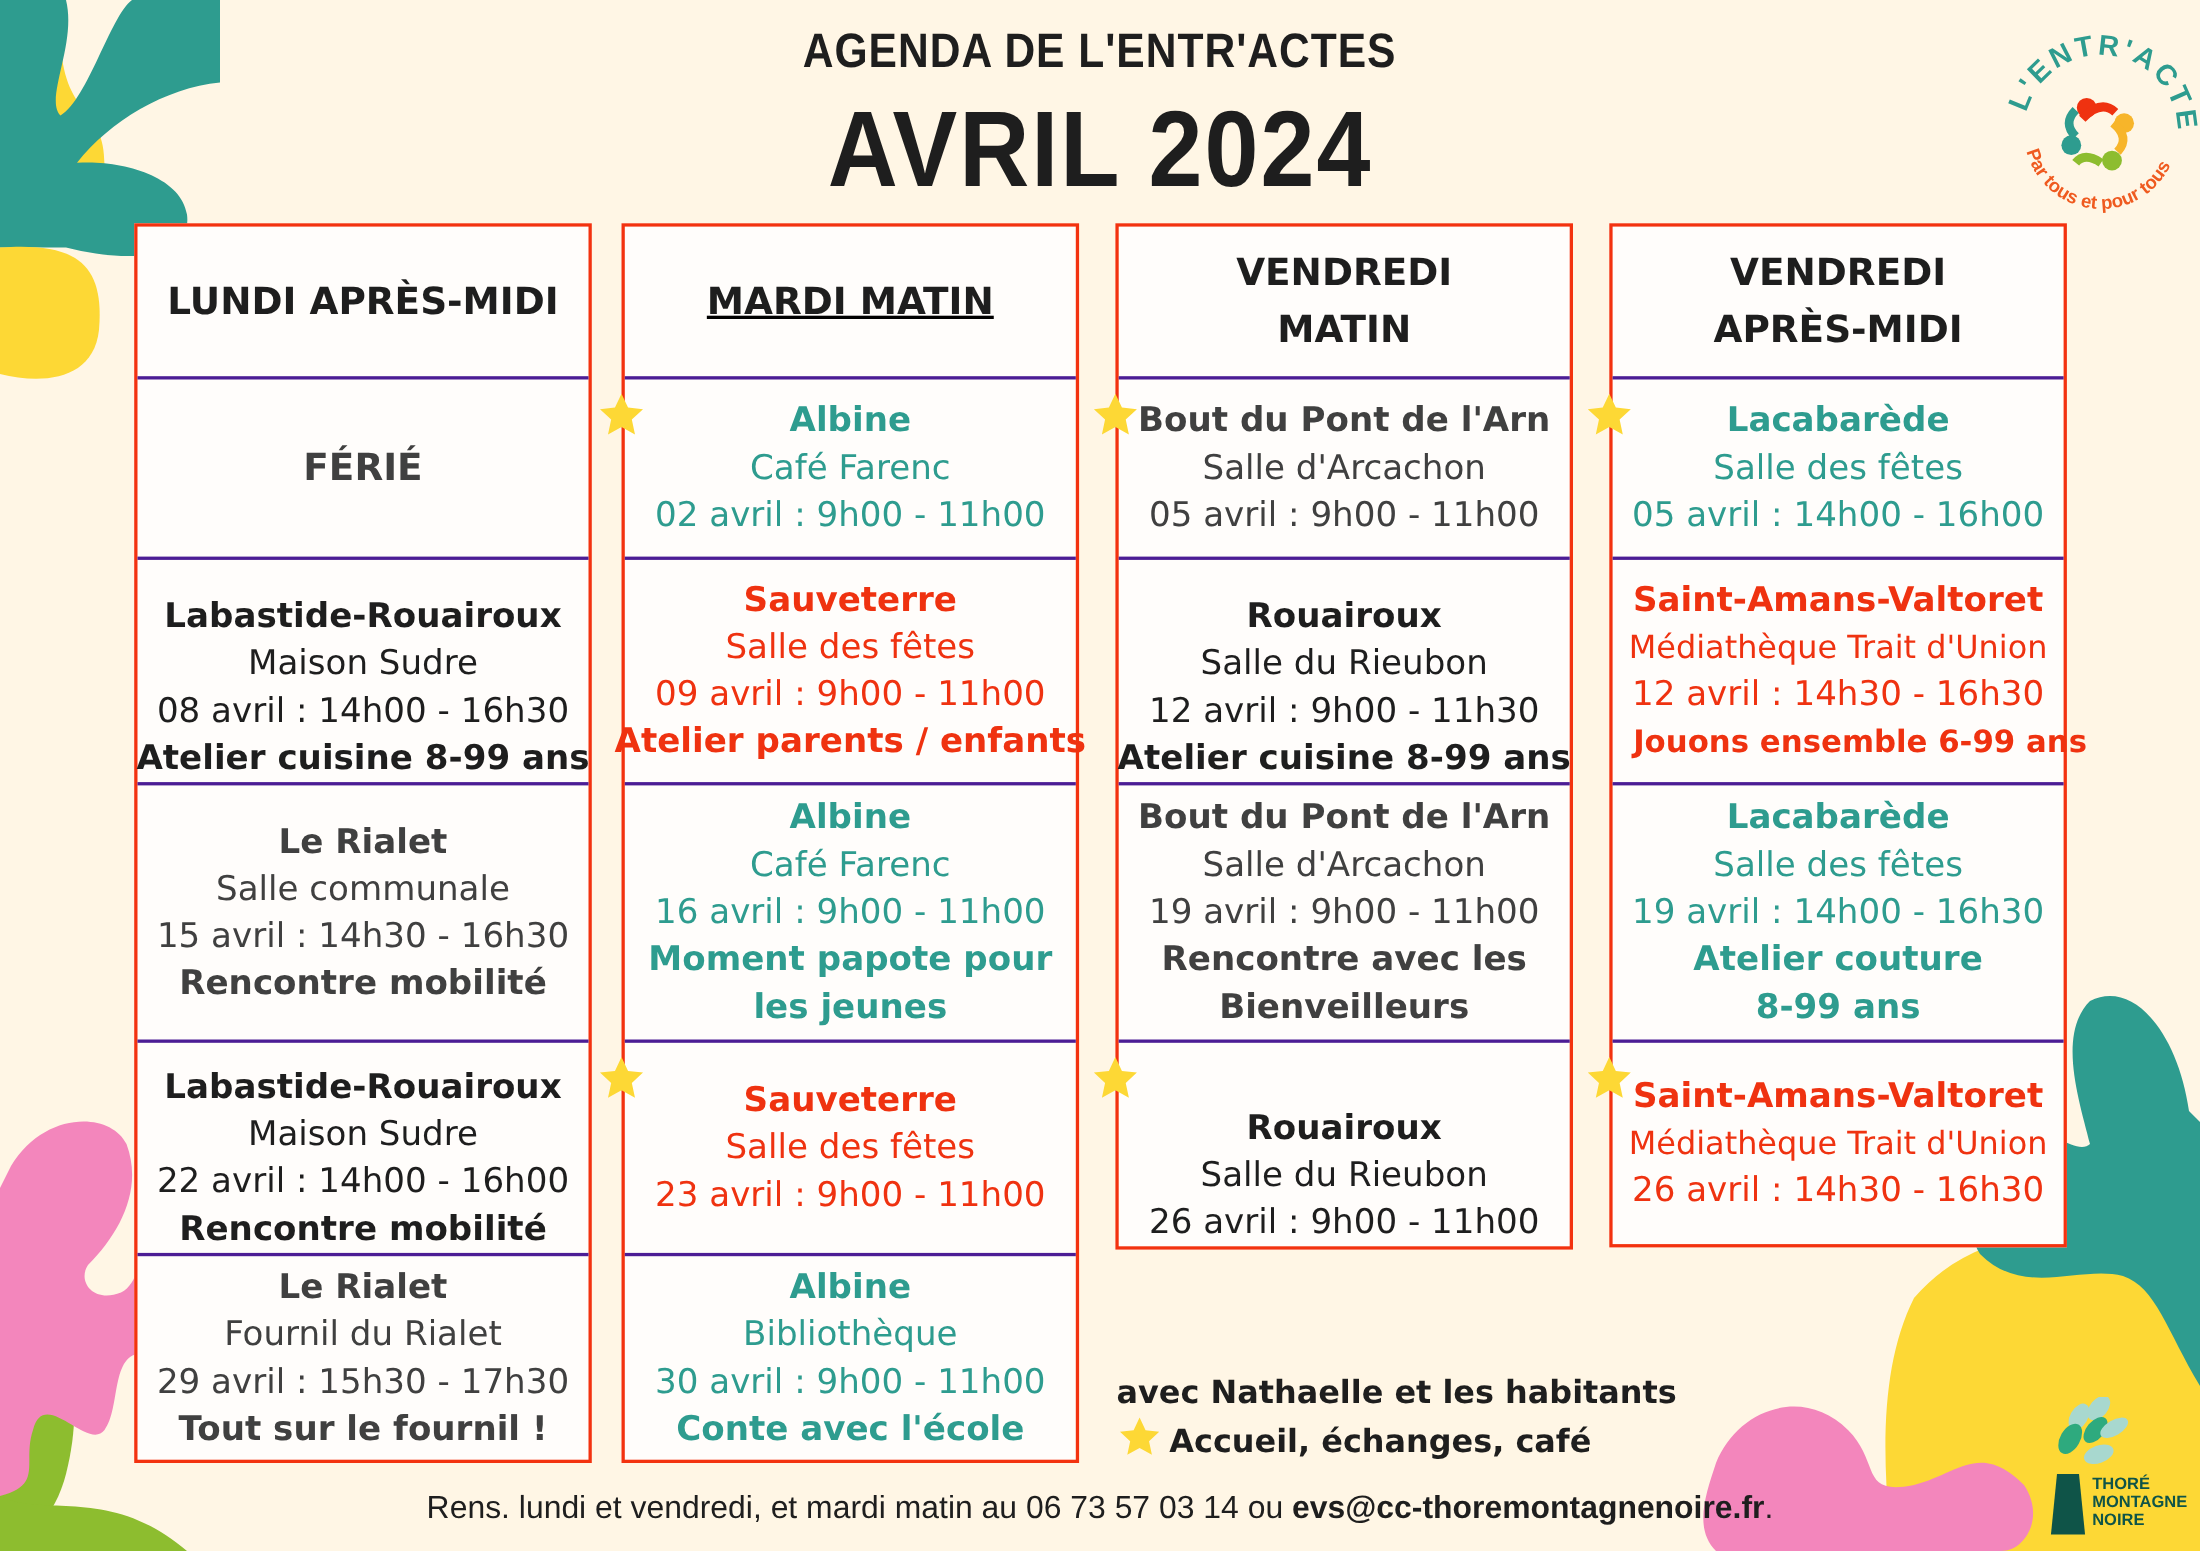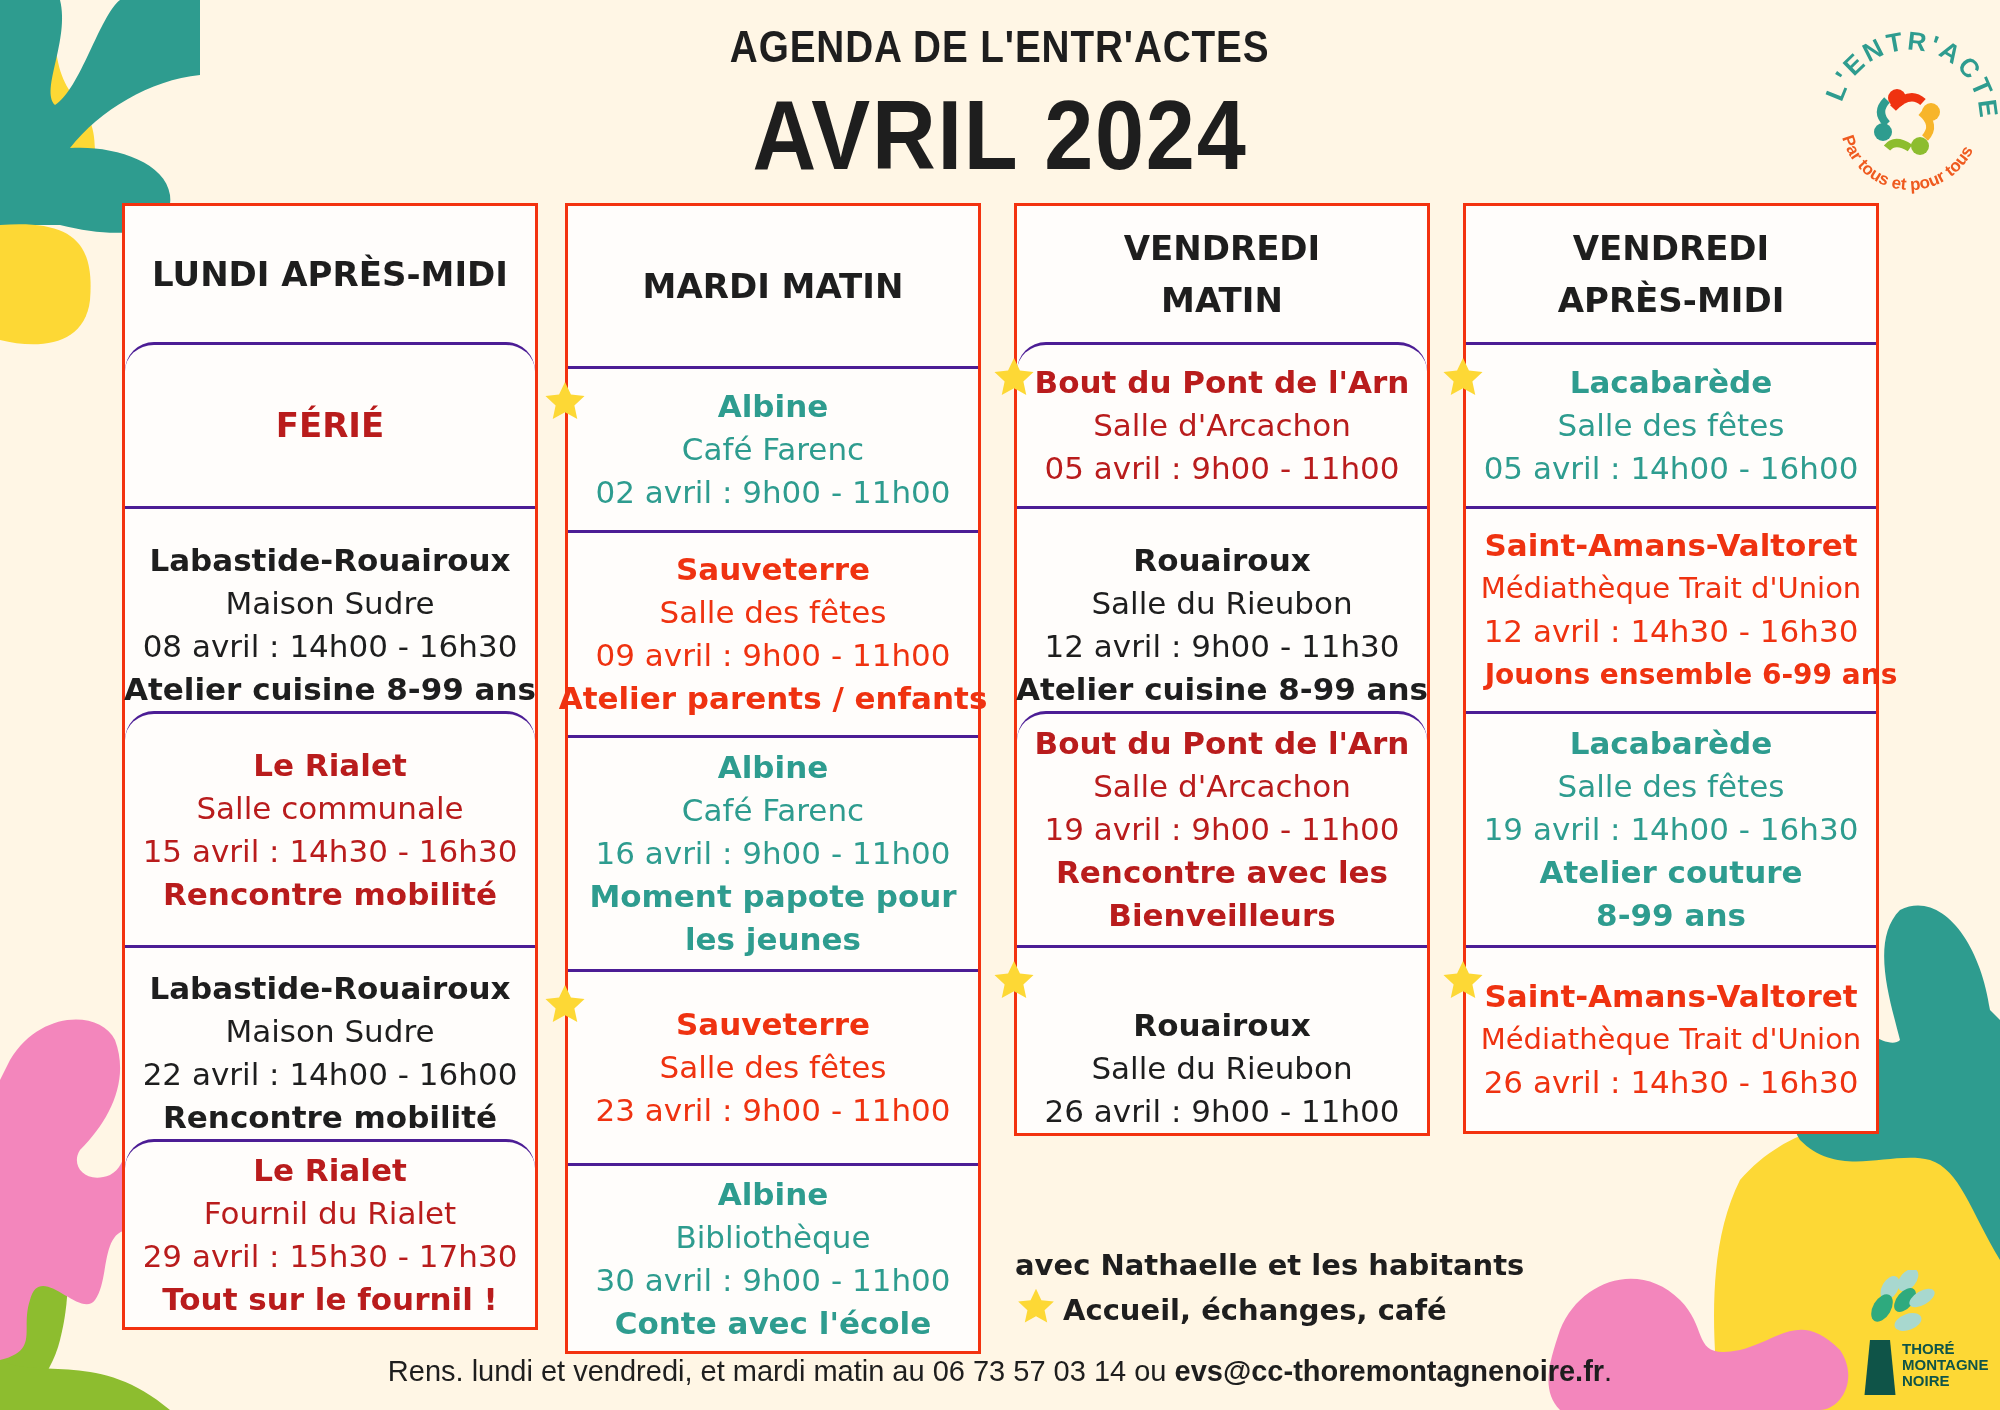--- a/index.html
+++ b/index.html
@@ -37,21 +37,21 @@
     padding: 0 6px;
   }
   .cell:first-child { border-top: none; }
   .head {
     font-weight: 700; font-size: 34px; color: #1e1e1e; line-height: 52px;
   }
   .line { font-size: 31px; line-height: 43px; white-space: nowrap; }
   .b { font-weight: 700; }
   .c-dark  { color: #1e1e1e; justify-content: flex-end; }
   .c-teal  { color: #2e9c8f; }
-  .c-pink  { color: #b91c1c; border-radius: 29px; }
+  .c-pink  { color: #404040; }
   .c-red   { color: #ef3210; }
   .big { font-size: 34px; }
 
   .star {
     position: absolute; left: -26px; top: 10px;
     width: 46px; height: 46px; z-index: 5;
   }
   .legend {
     position: absolute; left: 1015px; top: 1244px; z-index: 2;
     font-size: 29px; font-weight: 700; color: #1e1e1e; line-height: 42px;
@@ -133,21 +133,21 @@
   </div>
   <div class="cell c-pink" style="height:188px;">
     <span class="line b">Le Rialet</span>
     <span class="line">Fournil du Rialet</span>
     <span class="line">29 avril : 15h30 - 17h30</span>
     <span class="line b">Tout sur le fournil !</span>
   </div>
 </div>
 
 <div class="col" style="left:565px; top:203px;">
-  <div class="cell" style="height:160px;">
+  <div class="cell" style="height:136px;text-decoration:underline;">
     <span class="head">MARDI MATIN</span>
   </div>
   <div class="cell c-teal" style="height:164px;">
     <svg class="star" viewBox="0 0 24 24">
         <path d="M12 1.5l3.1 6.6 7.1.8-5.3 4.9 1.5 7.1L12 17.3l-6.4 3.6 1.5-7.1L1.8 8.9l7.1-.8z" fill="#fdd835"></path>
       </svg>
     <span class="line b">Albine</span>
     <span class="line">Café Farenc</span>
     <span class="line">02 avril : 9h00 - 11h00</span>
   </div>

